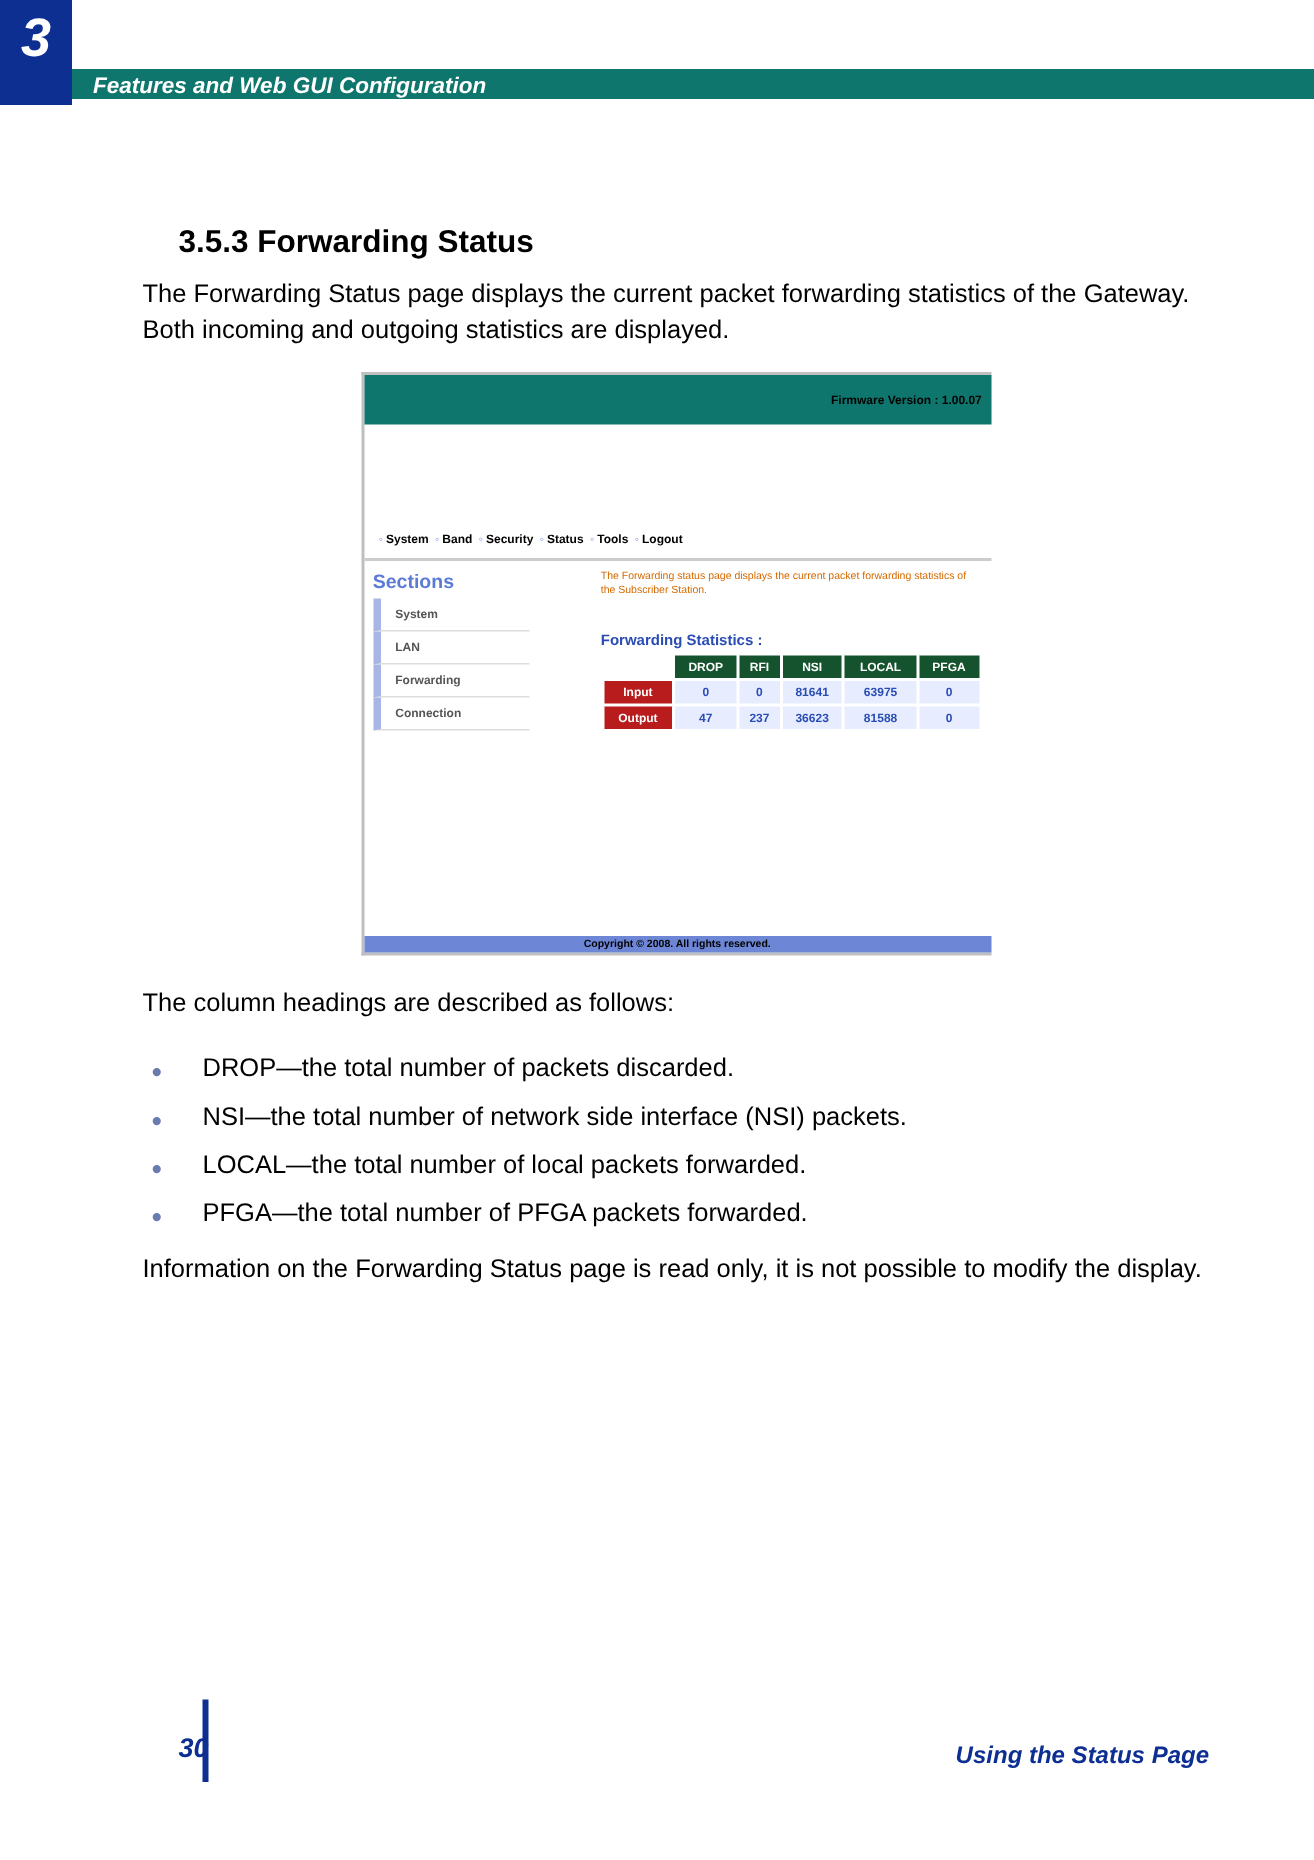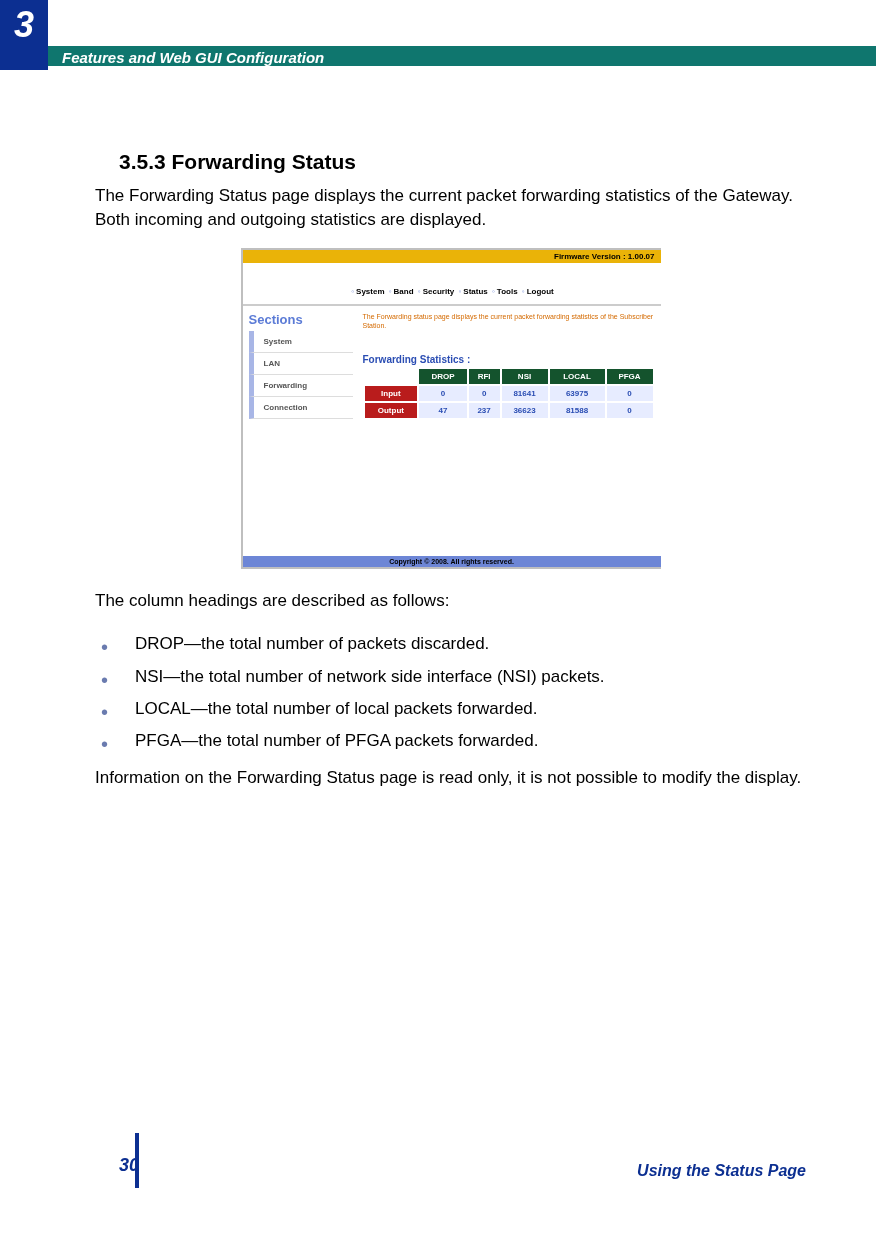--- a/index.html
+++ b/index.html
@@ -66,38 +66,40 @@
   
   .embedded-shot {
     width: 420px;
     margin: 0 auto 20px auto;
     border: 2px solid #bfbfbf;
     border-right: none;
     font-family: Verdana, Arial, sans-serif;
     background:#fff;
   }
   .fw-bar {
-    background: #eab308;
+    background: #0f766e;
     color: #000;
     font-size: 8px;
     font-weight: bold;
     text-align: right;
-    padding: 2px 6px;
+    padding: 12px 6px;
   }
   .nav-bar {
     font-size: 8px;
     font-weight: bold;
-    text-align: center;
+    text-align: left;
     padding: 24px 8px 8px 8px;
     border-bottom: 2px solid #ccc;
+    margin-top: 48px;
   }
   .nav-bar .sep { color:#6d86d6; margin: 0 2px; }
   .mid {
     display: flex;
     min-height: 250px;
+    gap: 38px;
   }
   .sidebar {
     width: 110px;
     padding: 6px 0 0 6px;
   }
   .sidebar-title {
     color: #5b7bd6;
     font-weight: bold;
     font-size: 13px;
     margin-bottom: 4px;

